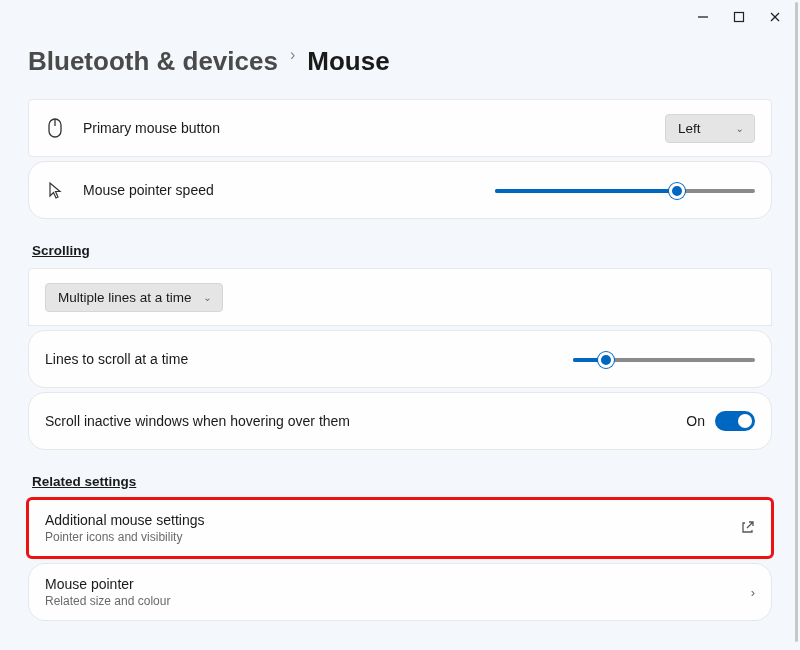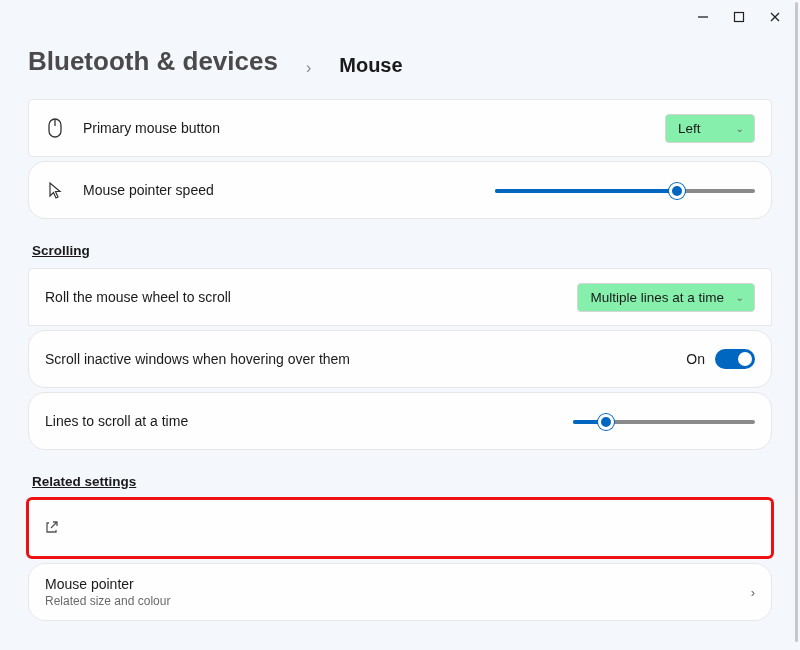--- a/index.html
+++ b/index.html
@@ -20,26 +20,26 @@
     gap: 22px;
     padding: 10px 18px;
   }
   .win-btn { width: 14px; height: 14px; display:flex; align-items:center; justify-content:center; cursor:pointer; }
   .content {
     padding: 46px 28px 0 28px;
     height: 100%;
     overflow-y: auto;
   }
   .breadcrumb {
-    display: flex; align-items: flex-end; gap: 28px;
+    display: flex; align-items: flex-start; gap: 12px;
     margin-bottom: 22px;
   }
   .bc-parent { font-size: 26px; font-weight: 600; color: #4a4a4a; cursor:pointer;}
   .bc-chevron { font-size: 16px; color: #888; }
-  .bc-current { font-size: 20px; font-weight: 700; }
+  .bc-current { font-size: 26px; font-weight: 700; }
   .card {
     background: #fefefe;
     border: 1px solid #e7e7e7;
     border-radius: 4px;
     padding: 8px 16px;
     display: flex;
     align-items: center;
     gap: 18px;
     margin-bottom: 4px;
     min-height: 58px;
@@ -49,21 +49,21 @@
   .group-mid   { border-radius: 0; }
   .group-end   { border-radius: 0 0 4px 4px;}
   .icon-slot { width: 20px; display:flex; justify-content:center; color:#333; }
   .label { flex: 1 1 auto; }
   .label .title { font-size: 14px; color: #1a1a1a; }
   .label .sub   { font-size: 12px; color: #6a6a6a; margin-top:2px;}
   .section-title { font-size: 13.5px; font-weight:600; margin: 24px 0 10px 4px; text-decoration: underline; }
   .select {
     border: 1px solid #d5d5d5; border-radius:4px;
     padding: 6px 30px 6px 12px;
-    background:#86efac; font-size:13.5px;
+    background:#e5e5e5; font-size:13.5px;
     position:relative; min-width: 90px; cursor:pointer;
   }
   .select .chev { position:absolute; right:10px; top:50%; transform:translateY(-50%); font-size:10px; color:#666;}
   .slider { position:relative; width: 260px; height: 20px; }
   .slider .track { position:absolute; top:9px; left:0; right:0; height:4px; background:#8a8a8a; border-radius:2px;}
   .slider .fill  { position:absolute; top:9px; left:0; height:4px; background:#0067c0; border-radius:2px;}
   .slider .thumb { position:absolute; top:3px; width:16px; height:16px; background:#0067c0; border:3px solid #fff; border-radius:50%; box-shadow:0 0 0 1px #0067c0; transform:translateX(-50%);}
   .slider.wider { width: 182px; }
   .toggle-wrap { display:flex; align-items:center; gap:10px;}
   .toggle { width:40px; height:20px; border-radius:10px; background:#0067c0; position:relative; cursor:pointer;}
@@ -130,55 +130,56 @@
     <div class="slider">
       <div class="track"></div>
       <div class="fill" style="width:70%"></div>
       <div class="thumb" style="left:70%"></div>
     </div>
   </div>
 
   <div class="section-title">Scrolling</div>
 
   <div class="card group-start">
-    <div class="label">
-        <div class="title">Roll the mouse wheel to scroll</div>
-      </div>
     <div class="select">
       <span>Multiple lines at a time</span>
       <span class="chev">⌄</span>
+    </div>
+  </div>
+
+  <div class="card group-mid">
+    <div class="label">
+        <div class="title">Lines to scroll at a time</div>
+      </div>
+    <div class="slider wider">
+      <div class="track"></div>
+      <div class="fill" style="width:18%"></div>
+      <div class="thumb" style="left:18%"></div>
     </div>
   </div>
 
   <div class="card group-end">
     <div class="label">
         <div class="title">Scroll inactive windows when hovering over them</div>
       </div>
     <div class="toggle-wrap">
       <span>On</span>
       <div class="toggle">
           <div class="knob"></div>
         </div>
     </div>
   </div>
 
-  <div class="card group-mid">
-    <div class="label">
-        <div class="title">Lines to scroll at a time</div>
-      </div>
-    <div class="slider wider">
-      <div class="track"></div>
-      <div class="fill" style="width:18%"></div>
-      <div class="thumb" style="left:18%"></div>
-    </div>
-  </div>
-
   <div class="section-title">Related settings</div>
 
   <div class="card highlight">
+    <div class="label">
+      <div class="title">Additional mouse settings</div>
+      <div class="sub">Pointer icons and visibility</div>
+    </div>
     <span class="ext-icon">
       <svg width="14" height="14" viewBox="0 0 14 14">
           <path d="M4 3 H2 V12 H11 V10 M6 8 L12 2 M8 2 H12 V6" fill="none" stroke="#555" stroke-width="1.3"></path>
         </svg>
     </span>
   </div>
 
   <div class="card" style="margin-top:6px">
     <div class="label">
       <div class="title">Mouse pointer</div>

